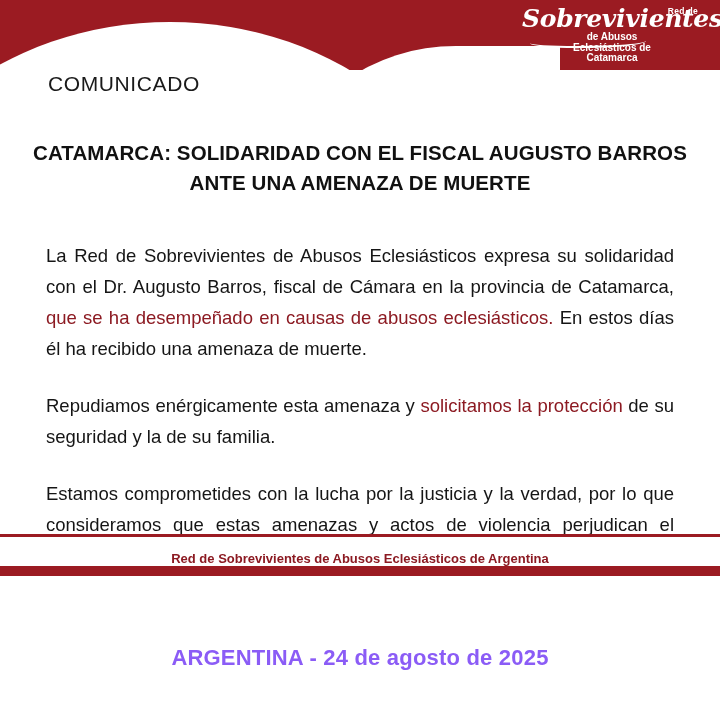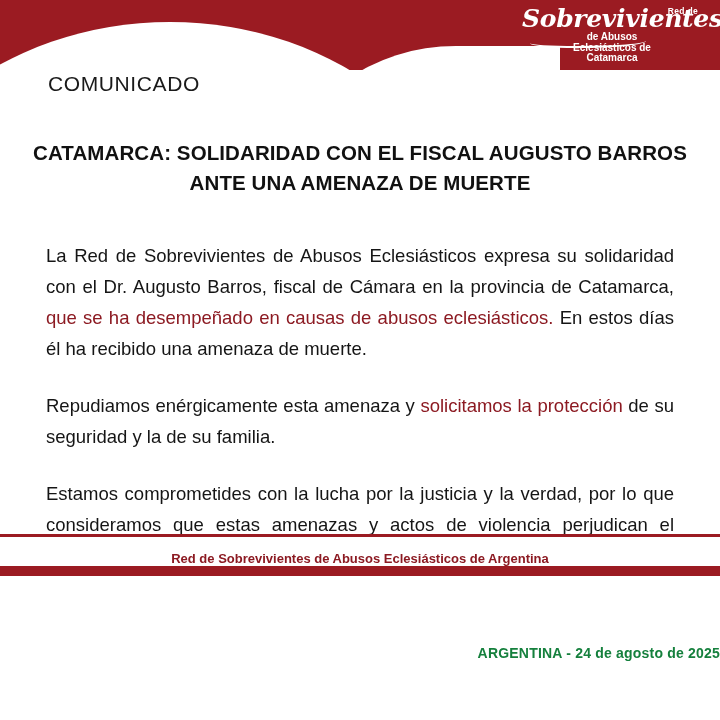--- a/index.html
+++ b/index.html
@@ -145,25 +145,25 @@
   .hl {
     color: #8c1a22;
   }
 
   
   .date {
     position: absolute;
     left: 0;
     top: 645px;
     width: 720px;
-    text-align: right;
-    font-size: 14px;
+    text-align: center;
+    font-size: 22px;
     font-weight: bold;
     letter-spacing: 0.2px;
-    color: #15803d;
+    color: #8b5cf6;
   }
 
   
   .footer {
     position: absolute;
     left: 0;
     bottom: 0;
     width: 720px;
     height: 42px;
     background: #ffffff;

